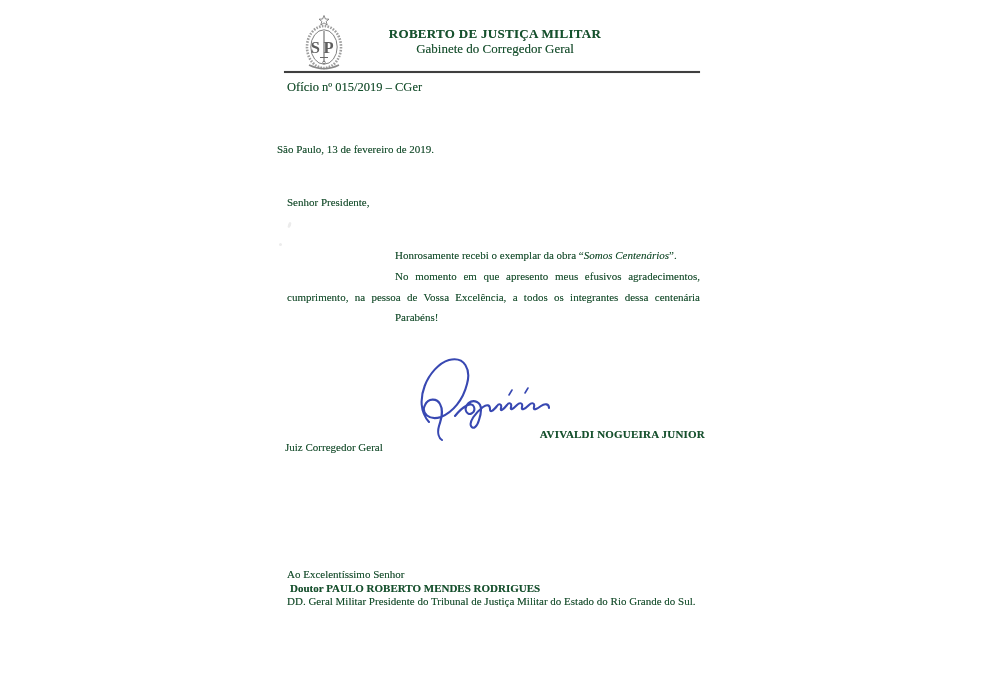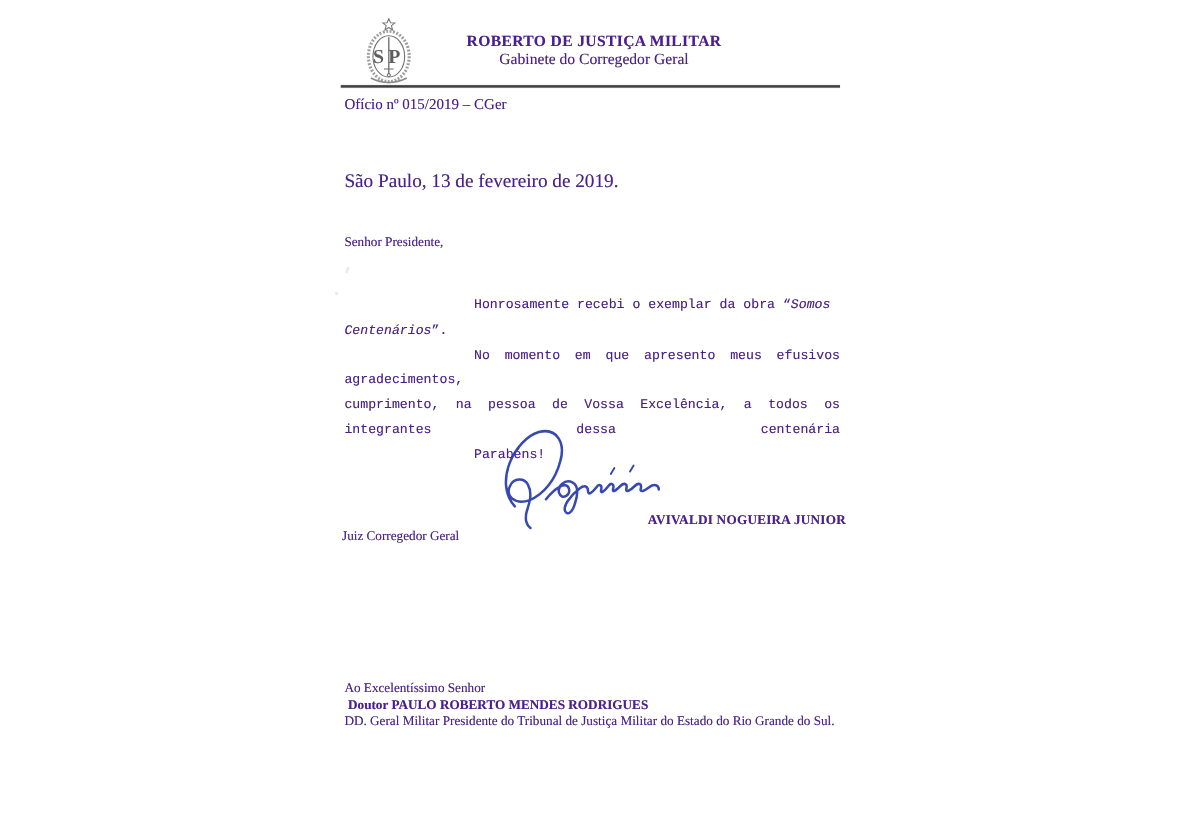--- a/index.html
+++ b/index.html
@@ -3,21 +3,21 @@
 <meta charset="utf-8">
 <style>
   * { margin: 0; padding: 0; box-sizing: border-box; }
   html, body { background: #ffffff; }
   .page {
     position: relative;
     width: 832px;
     height: 680px;
     background: #ffffff;
     font-family: "Liberation Serif", "DejaVu Serif", serif;
-    color: #4c1d95;
+    color: #14532d;
     overflow: hidden;
   }
   .txt { text-shadow: 0 0 0.5px rgba(30,30,30,0.45); }
 
   
   .crest {
     position: absolute;
     left: 298px; top: 15px;
     width: 52px; height: 56px;
   }
@@ -46,38 +46,38 @@
     box-shadow: 0 0 1px rgba(0,0,0,.4);
   }
 
   .ref {
     position: absolute;
     left: 287px; top: 80px;
     font-size: 12.5px;
   }
   .dateline {
     position: absolute;
-    left: 287px; top: 143px;
-    font-size: 16px;
+    left: 277px; top: 143px;
+    font-size: 11px;
   }
   .salutation {
     position: absolute;
     left: 287px; top: 196px;
     font-size: 11px;
   }
 
   
   .body-block {
     position: absolute;
     left: 287px; top: 245px;
     width: 413px;
     font-size: 11px;
     line-height: 20.8px;
   }
-  .bline { display: block; font-family: Liberation Mono, monospace; }
+  .bline { display: block; }
   .indent { text-indent: 108px; }
   .jfull { text-align: justify; text-align-last: justify; }
 
   
   .sig-svg {
     position: absolute;
     left: 413px; top: 356px;
     width: 162px; height: 86px;
     z-index: 2;
   }

